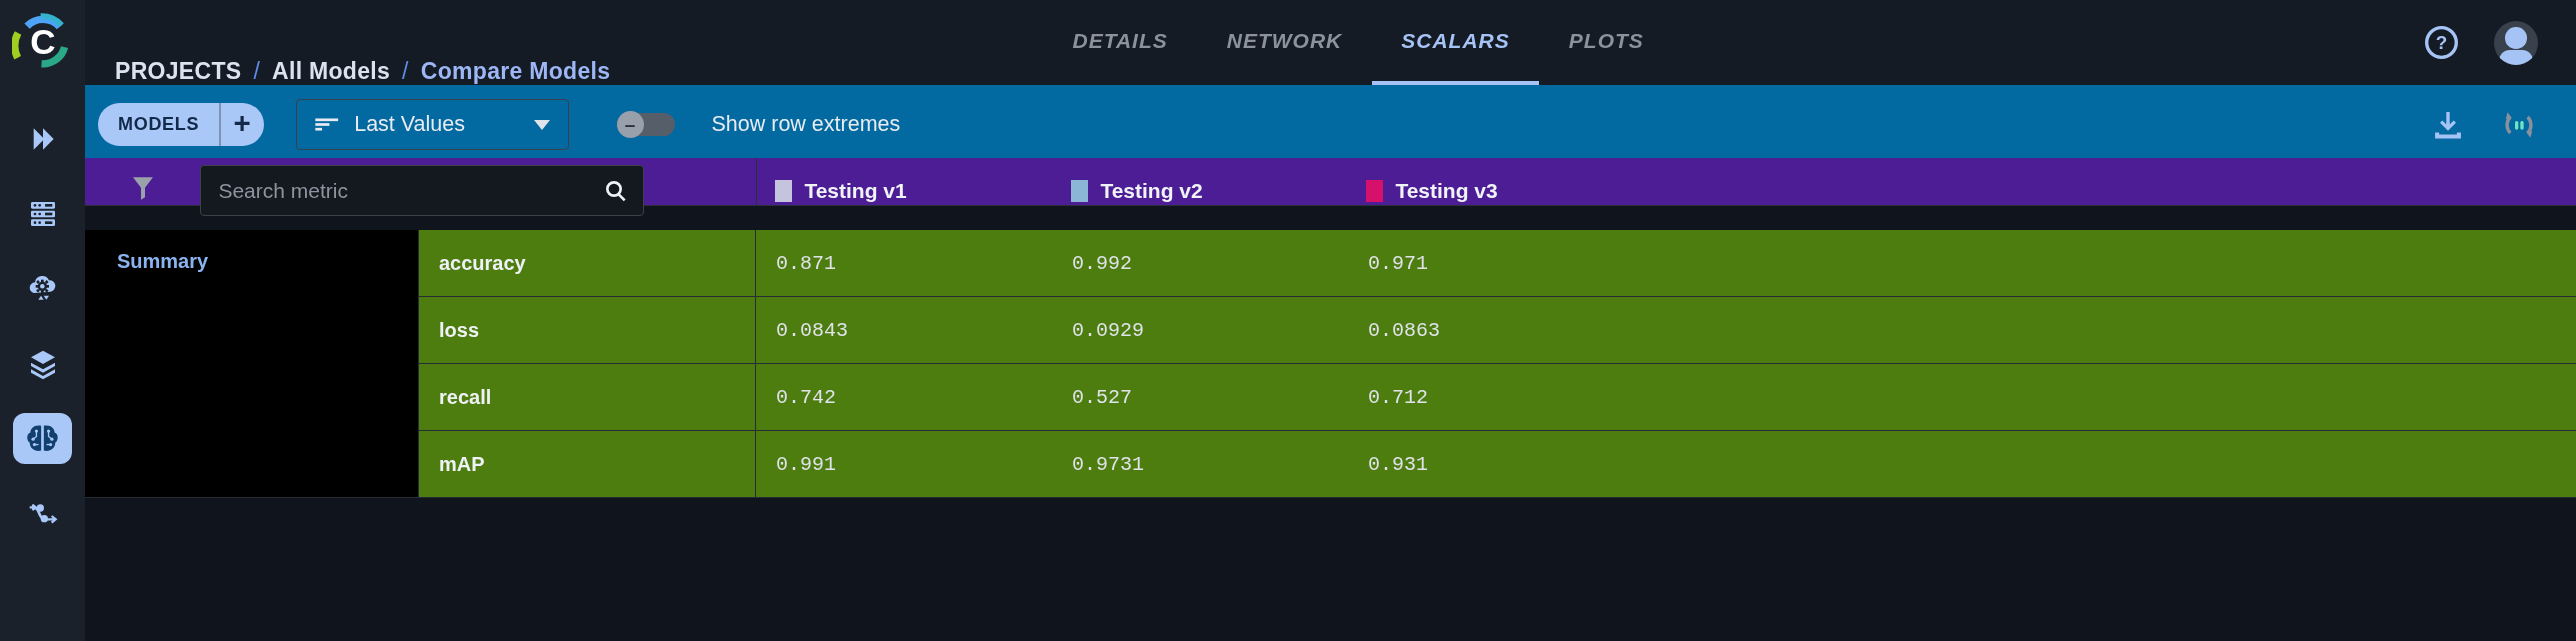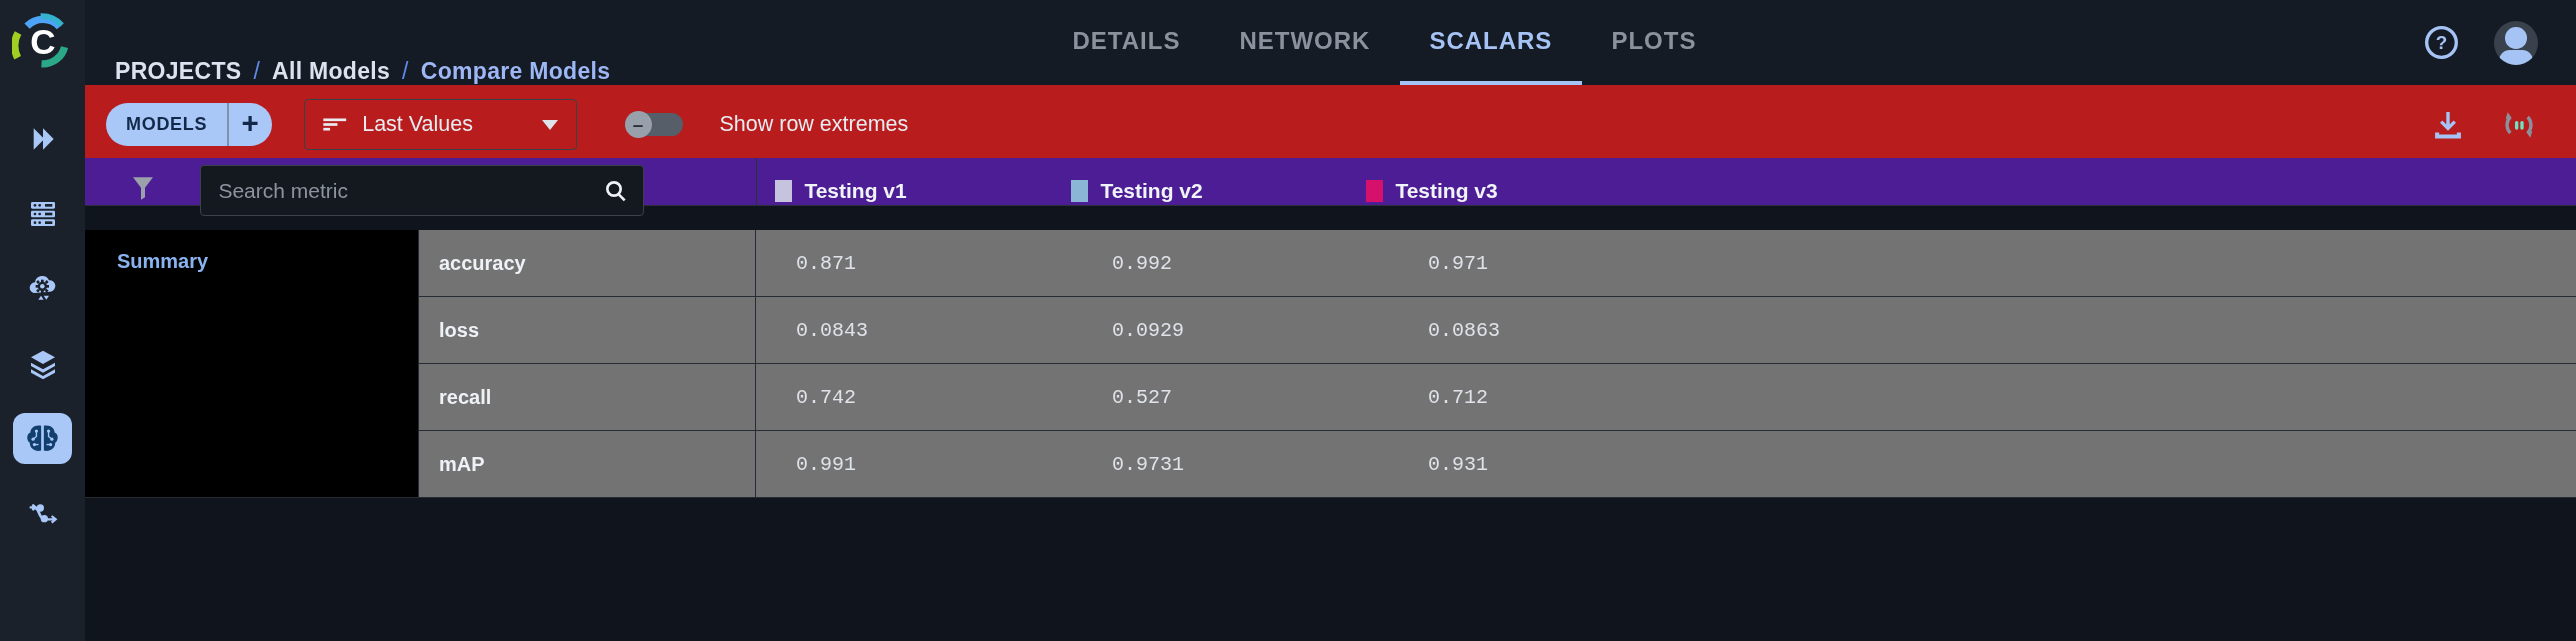--- a/index.html
+++ b/index.html
@@ -9,37 +9,37 @@
 
   
   .header { position:absolute; top:0; left:0; width:2576px; height:85px; background:#151b24; }
   .logo-box { position:absolute; left:0; top:0; width:85px; height:85px; background:#1b212a;
     display:flex; align-items:center; justify-content:center; }
   .breadcrumb { position:absolute; left:115px; top:0; height:85px; display:flex; align-items:flex-end;
     font-size:23px; color:#dce3f0; font-weight:700; letter-spacing:0.3px; }
   .breadcrumb .sep { color:#5f8bea; margin:0 12px; font-weight:400; }
   .breadcrumb .current { color:#9db6f5; }
   .tabs { position:absolute; left:1043px; top:0; height:85px; display:flex; }
-  .tab { height:85px; display:flex; align-items:center; padding:0 29.5px; font-size:24px; font-weight:700;
-    letter-spacing:1px; color:#8b929d; border-bottom:4px solid transparent; cursor:pointer; }
+  .tab { height:85px; display:flex; align-items:center; padding:0 29.5px; font-size:21px; font-weight:700;
+    letter-spacing:1px; color:#8b929d; border-bottom:4px solid transparent; cursor:pointer;font-style:italic; }
   .tab.active { color:#a6c3f5; border-bottom-color:#a6c3f5; }
   .header-right { position:absolute; right:38px; top:0; height:85px; display:flex; align-items:center; gap:35px; }
   .avatar { width:44px; height:44px; border-radius:50%; background:#39414c; position:relative; overflow:hidden; }
   .avatar .head { position:absolute; left:11.4px; top:6.7px; width:21.5px; height:21.5px; border-radius:50%; background:#a6c3f5; }
   .avatar .body { position:absolute; left:5.4px; top:29.5px; width:34px; height:23px; border-radius:10.7px 10.7px 2.7px 2.7px; background:#a6c3f5; }
 
   
   .sidebar { position:absolute; left:0; top:85px; bottom:0; width:85px; background:#1b212a;
     display:flex; flex-direction:column; align-items:center; padding-top:16px; }
   .side-item { width:85px; height:75px; display:flex; align-items:center; justify-content:center; cursor:pointer; }
   .side-tile { width:59px; height:51px; border-radius:12px; background:#a9c7f7; display:flex; align-items:center; justify-content:center; }
 
   
-  .toolbar { position:absolute; left:85px; top:85px; width:2491px; height:79px; background:#b91c1c;
-    display:flex; align-items:center; padding:0 39px 0 21px; }
+  .toolbar { position:absolute; left:85px; top:85px; width:2491px; height:79px; background:#0369a1;
+    display:flex; align-items:center; padding:0 39px 0 13px; }
   .pill { height:43px; border-radius:21.5px; background:#a9c7f7; display:flex; align-items:stretch; overflow:hidden; cursor:pointer; }
   .pill-label { display:flex; align-items:center; padding:0 20px; font-size:18px; font-weight:700;
     letter-spacing:0.7px; color:#13294a; }
   .pill-divider { width:1.3px; background:#7e93ad; margin:0; }
   .pill-plus { display:flex; align-items:center; justify-content:center; width:43px; font-size:29.5px; font-weight:700; color:#13294a; padding-bottom:4px; }
   .dropdown { margin-left:32px; width:273px; height:51px; border:1.3px solid #3a414b; border-radius:4px;
     display:flex; align-items:center; padding:0 17.4px; cursor:pointer; }
   .dropdown .dd-label { font-size:21.5px; color:#e8ecf2; margin-left:14.8px; }
   .caret { margin-left:auto; width:0; height:0; border-left:8px solid transparent; border-right:8px solid transparent;
     border-top:10px solid #dfe3ea; }
@@ -64,21 +64,21 @@
   .search-glyph { margin-right:14.8px; flex:none; }
   .col-head { position:absolute; top:0; height:66px; display:flex; align-items:center; font-size:21px; font-weight:700; color:#f0f3f7; }
   .col-square { width:17.4px; height:22px; margin-right:12px; flex:none; }
   .th-divider { position:absolute; left:671px; top:0; bottom:0; width:1.3px; background:#2a2f38; }
 
   .table-body { position:absolute; left:85px; top:230px; width:2491px; height:268px; }
   .summary-col { position:absolute; left:0; top:0; width:334px; height:268px; background:#000000;
     border-right:1.3px solid #272c34; border-bottom:1.3px solid #272c34; }
   .summary-label { position:absolute; left:32px; top:20px; font-size:20px; font-weight:700; color:#8ab4f0; }
   .rows { position:absolute; left:334px; top:0; right:0; }
-  .t-row { height:67px; display:flex; background:#737373; border-bottom:1.3px solid #272c34;gap:20px; }
+  .t-row { height:67px; display:flex; background:#4d7c0f; border-bottom:1.3px solid #272c34; }
   .metric-cell { width:337px; flex:none; display:flex; align-items:center; padding-left:20px;
     border-right:1.3px solid #272c34; font-size:20px; font-weight:700; color:#eef1f5; }
   .value-cell { width:296px; flex:none; display:flex; align-items:center; padding-left:20px;
     font-size:20px; color:#dfe3e9;font-family:Liberation Mono, monospace; }
   .row-filler { flex:1; }
 </style>
 </head>
 <body>
 
 <div class="app">

